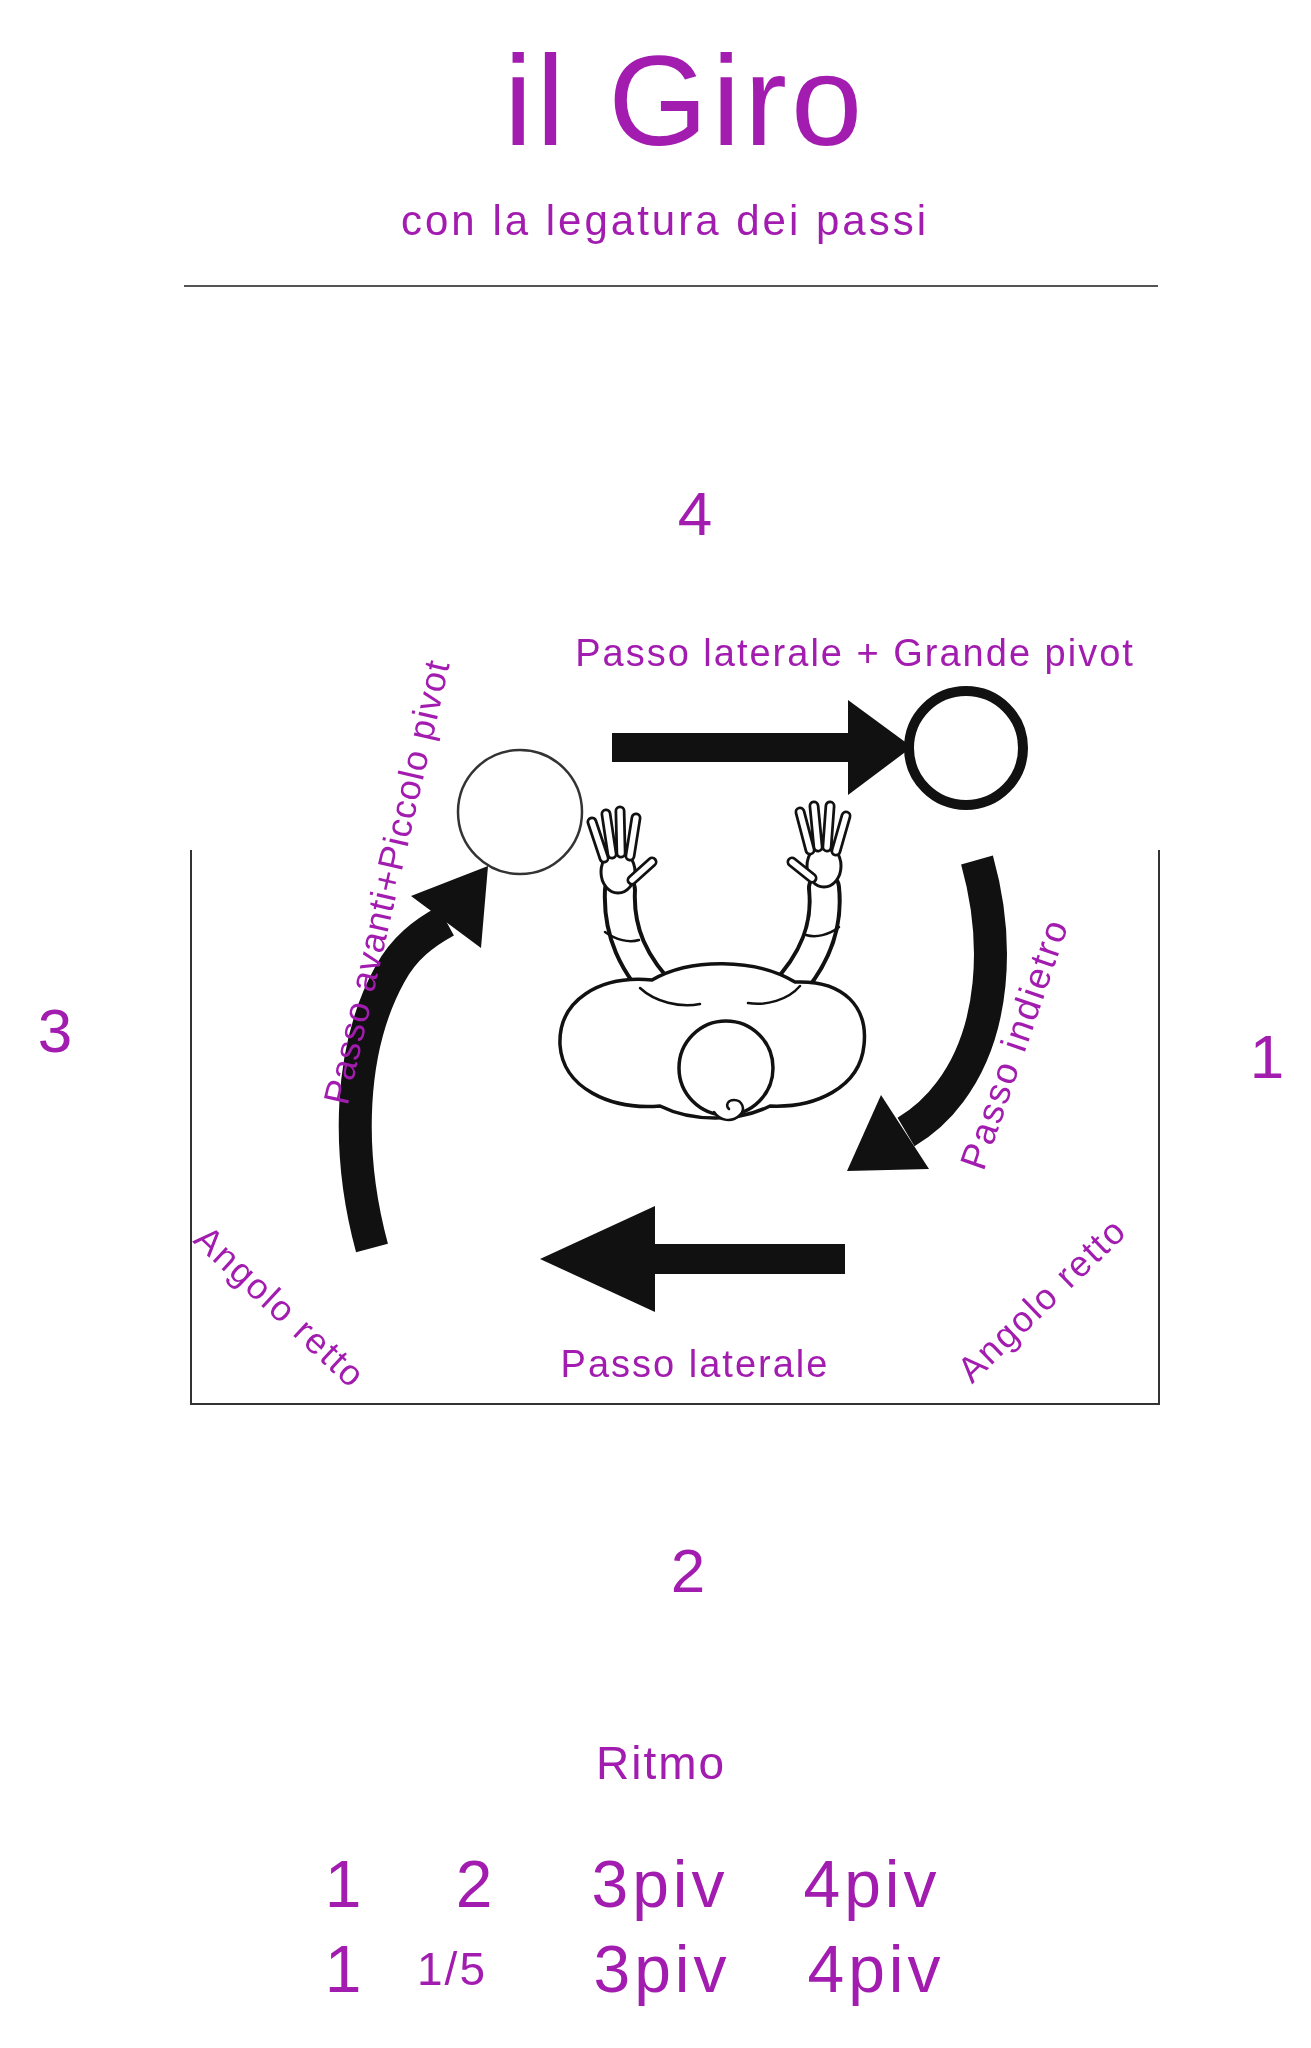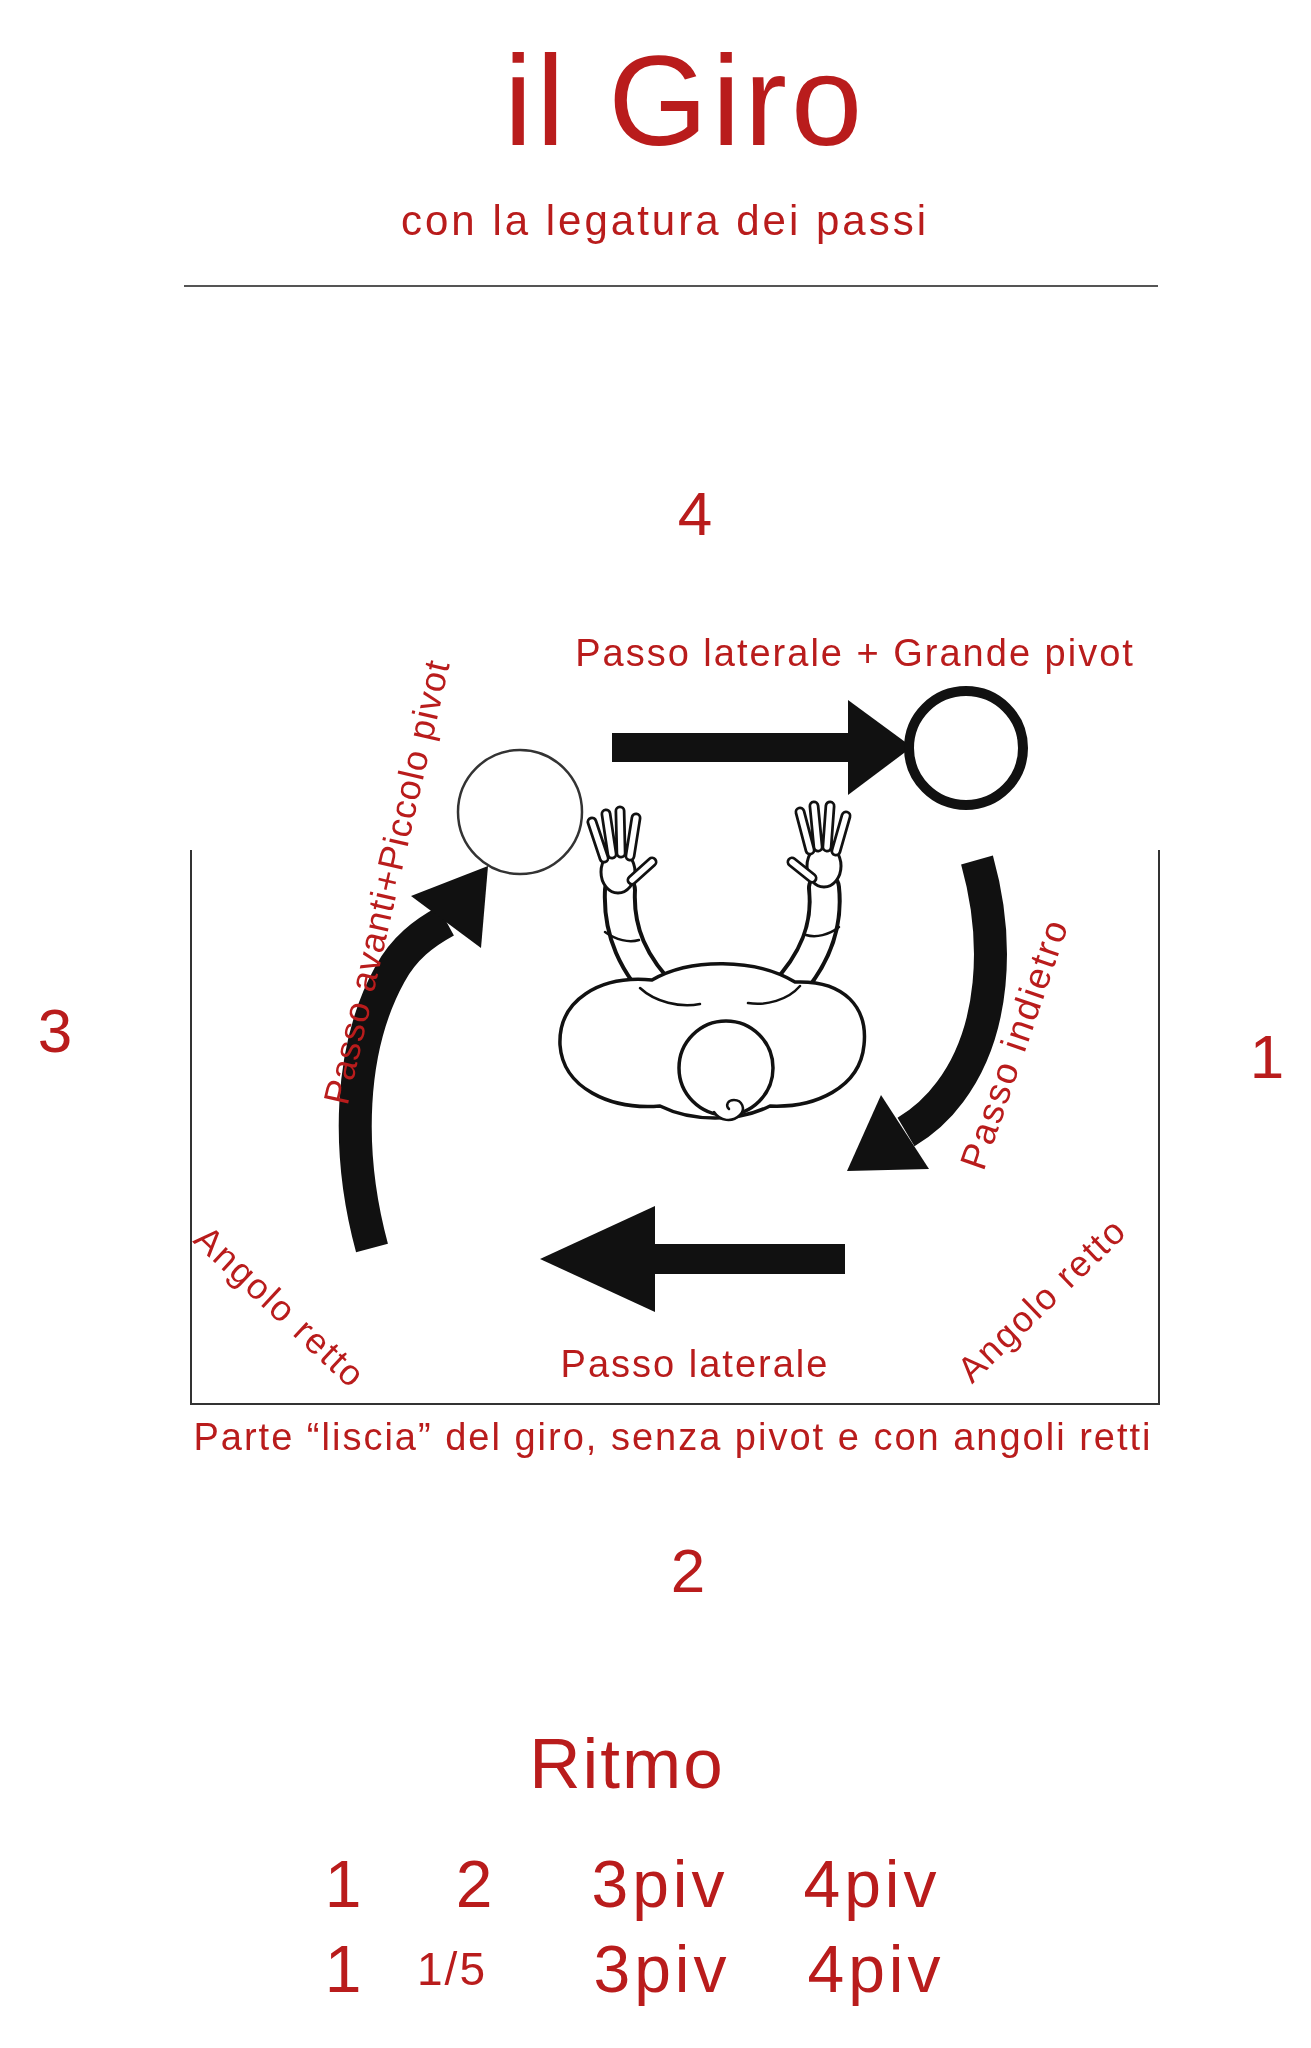--- a/index.html
+++ b/index.html
@@ -1,21 +1,21 @@
 <!DOCTYPE html>
 <html><head>
 <meta charset="utf-8">
 <style>
   html,body{margin:0;padding:0;background:#fff;}
   .canvas{
     position:relative;
     width:1311px;height:2048px;
     background:#ffffff;
     font-family:"Liberation Sans", sans-serif;
-    color:#b91c1c;
+    color:#a21caf;
     overflow:hidden;
   }
   .abs{position:absolute;}
   .ctr{transform:translate(-50%,-50%);white-space:nowrap;}
 
   #title{left:685px;top:100px;font-size:128px;letter-spacing:4px;font-weight:400;}
   #subtitle{left:665px;top:221px;font-size:42px;letter-spacing:3px;}
   #divider{left:184px;top:285px;width:974px;height:0;border-top:2px solid #555;}
 
   .pos-num{font-size:62px;}
@@ -34,21 +34,21 @@
     transform:translate(-50%,-50%) rotate(43deg);}
   #corner-right{left:1042px;top:1300px;font-size:36px;letter-spacing:2px;
     transform:translate(-50%,-50%) rotate(-44deg);}
   #caption{left:673px;top:1437px;font-size:38px;letter-spacing:2px;}
 
   #square{left:190px;top:850px;width:966px;height:553px;
     border-left:2px solid #333;border-right:2px solid #333;border-bottom:2px solid #333;}
 
   #gfx{left:0;top:0;width:1311px;height:2048px;pointer-events:none;}
 
-  #ritmo-title{left:627px;top:1763px;font-size:71px;letter-spacing:2px;}
+  #ritmo-title{left:661px;top:1763px;font-size:46px;letter-spacing:2px;}
   .beat{font-size:66px;letter-spacing:4px;}
   .beat.small{font-size:46px;letter-spacing:2px;}
   .b11{left:345px;top:1884px;} .b12{left:476px;top:1884px;}
   .b13{left:660px;top:1884px;} .b14{left:872px;top:1884px;}
   .b21{left:345px;top:1969px;} .b22{left:452px;top:1969px;}
   .b23{left:662px;top:1969px;} .b24{left:876px;top:1969px;}
 </style>
 </head>
 <body>
 
@@ -122,21 +122,20 @@
   <div id="num-right" class="abs ctr pos-num">1</div>
   <div id="num-bottom" class="abs ctr pos-num">2</div>
 
   <div id="label-top" class="abs ctr">Passo laterale + Grande pivot</div>
   <div id="label-left" class="abs" style="white-space:nowrap;">Passo avanti+Piccolo pivot</div>
   <div id="label-right" class="abs" style="white-space:nowrap;">Passo indietro</div>
   <div id="label-bottom" class="abs ctr">Passo laterale</div>
   <div id="corner-left" class="abs" style="white-space:nowrap;">Angolo retto</div>
   <div id="corner-right" class="abs" style="white-space:nowrap;">Angolo retto</div>
 
-  <div id="caption" class="abs ctr">Parte “liscia” del giro, senza pivot e con angoli retti</div>
 
   <div id="ritmo-title" class="abs ctr">Ritmo</div>
 
   <div class="abs ctr beat b11">1</div>
   <div class="abs ctr beat b12">2</div>
   <div class="abs ctr beat b13">3piv</div>
   <div class="abs ctr beat b14">4piv</div>
 
   <div class="abs ctr beat b21">1</div>
   <div class="abs ctr beat small b22">1/5</div>

